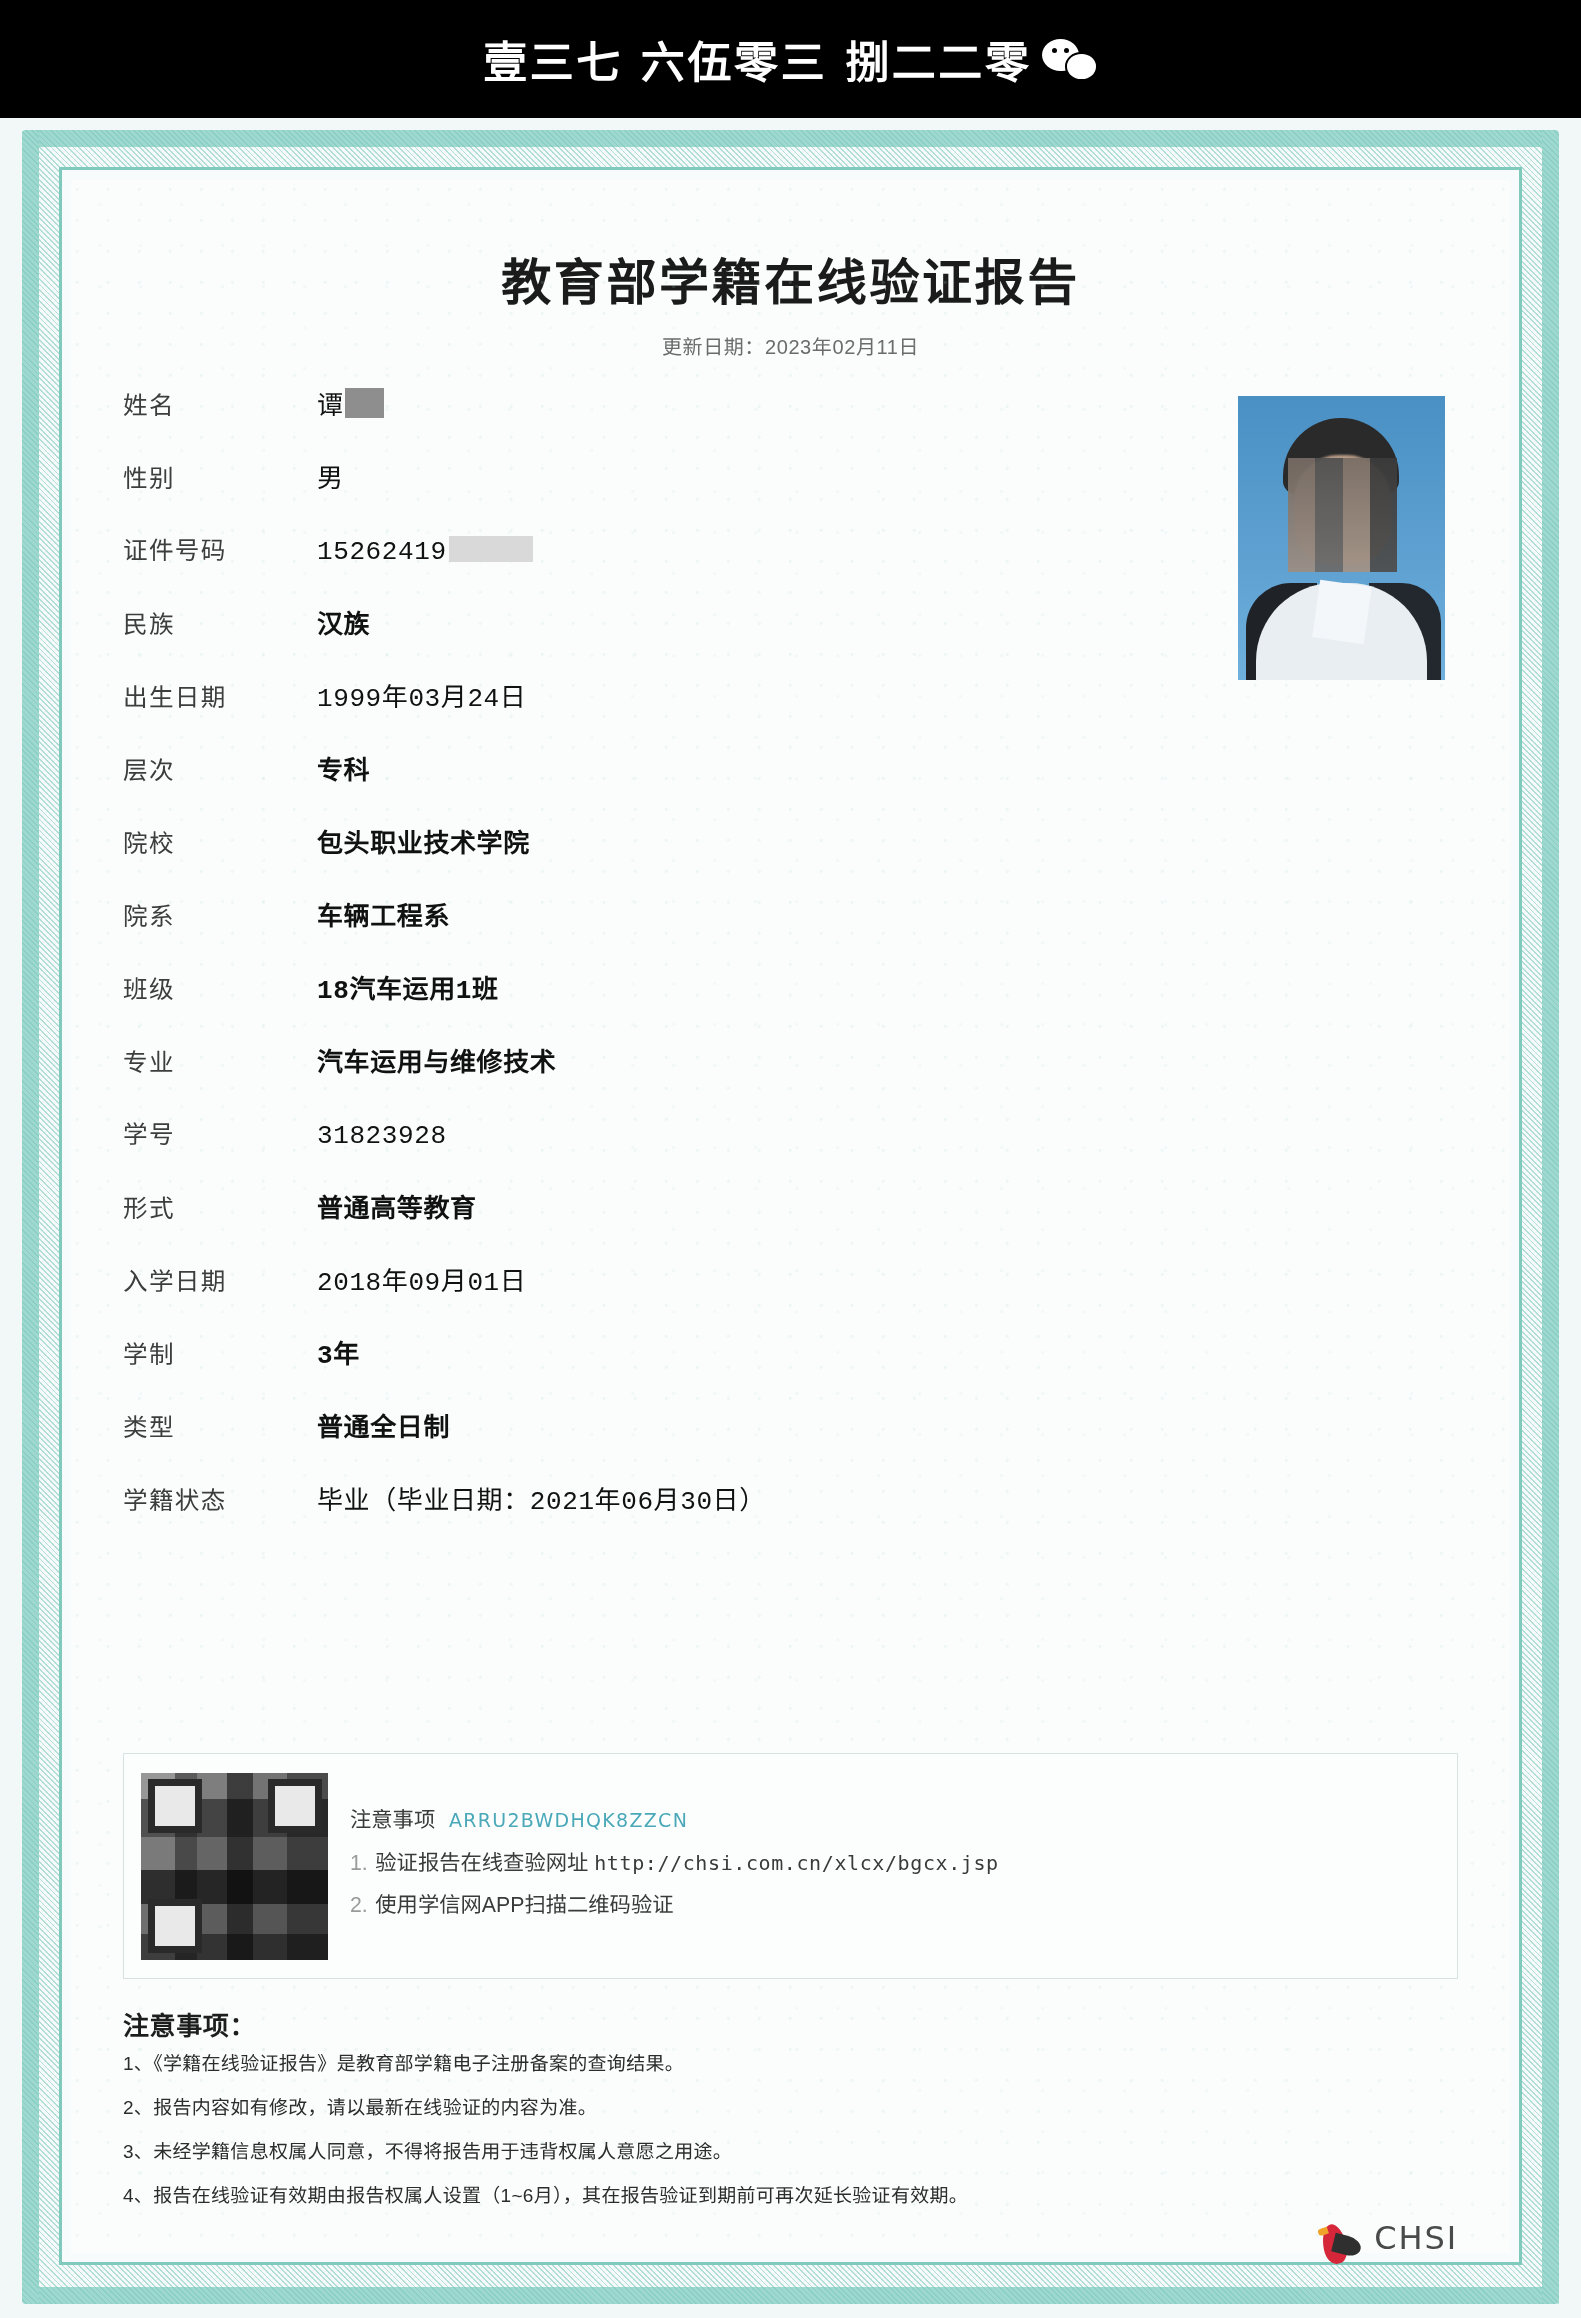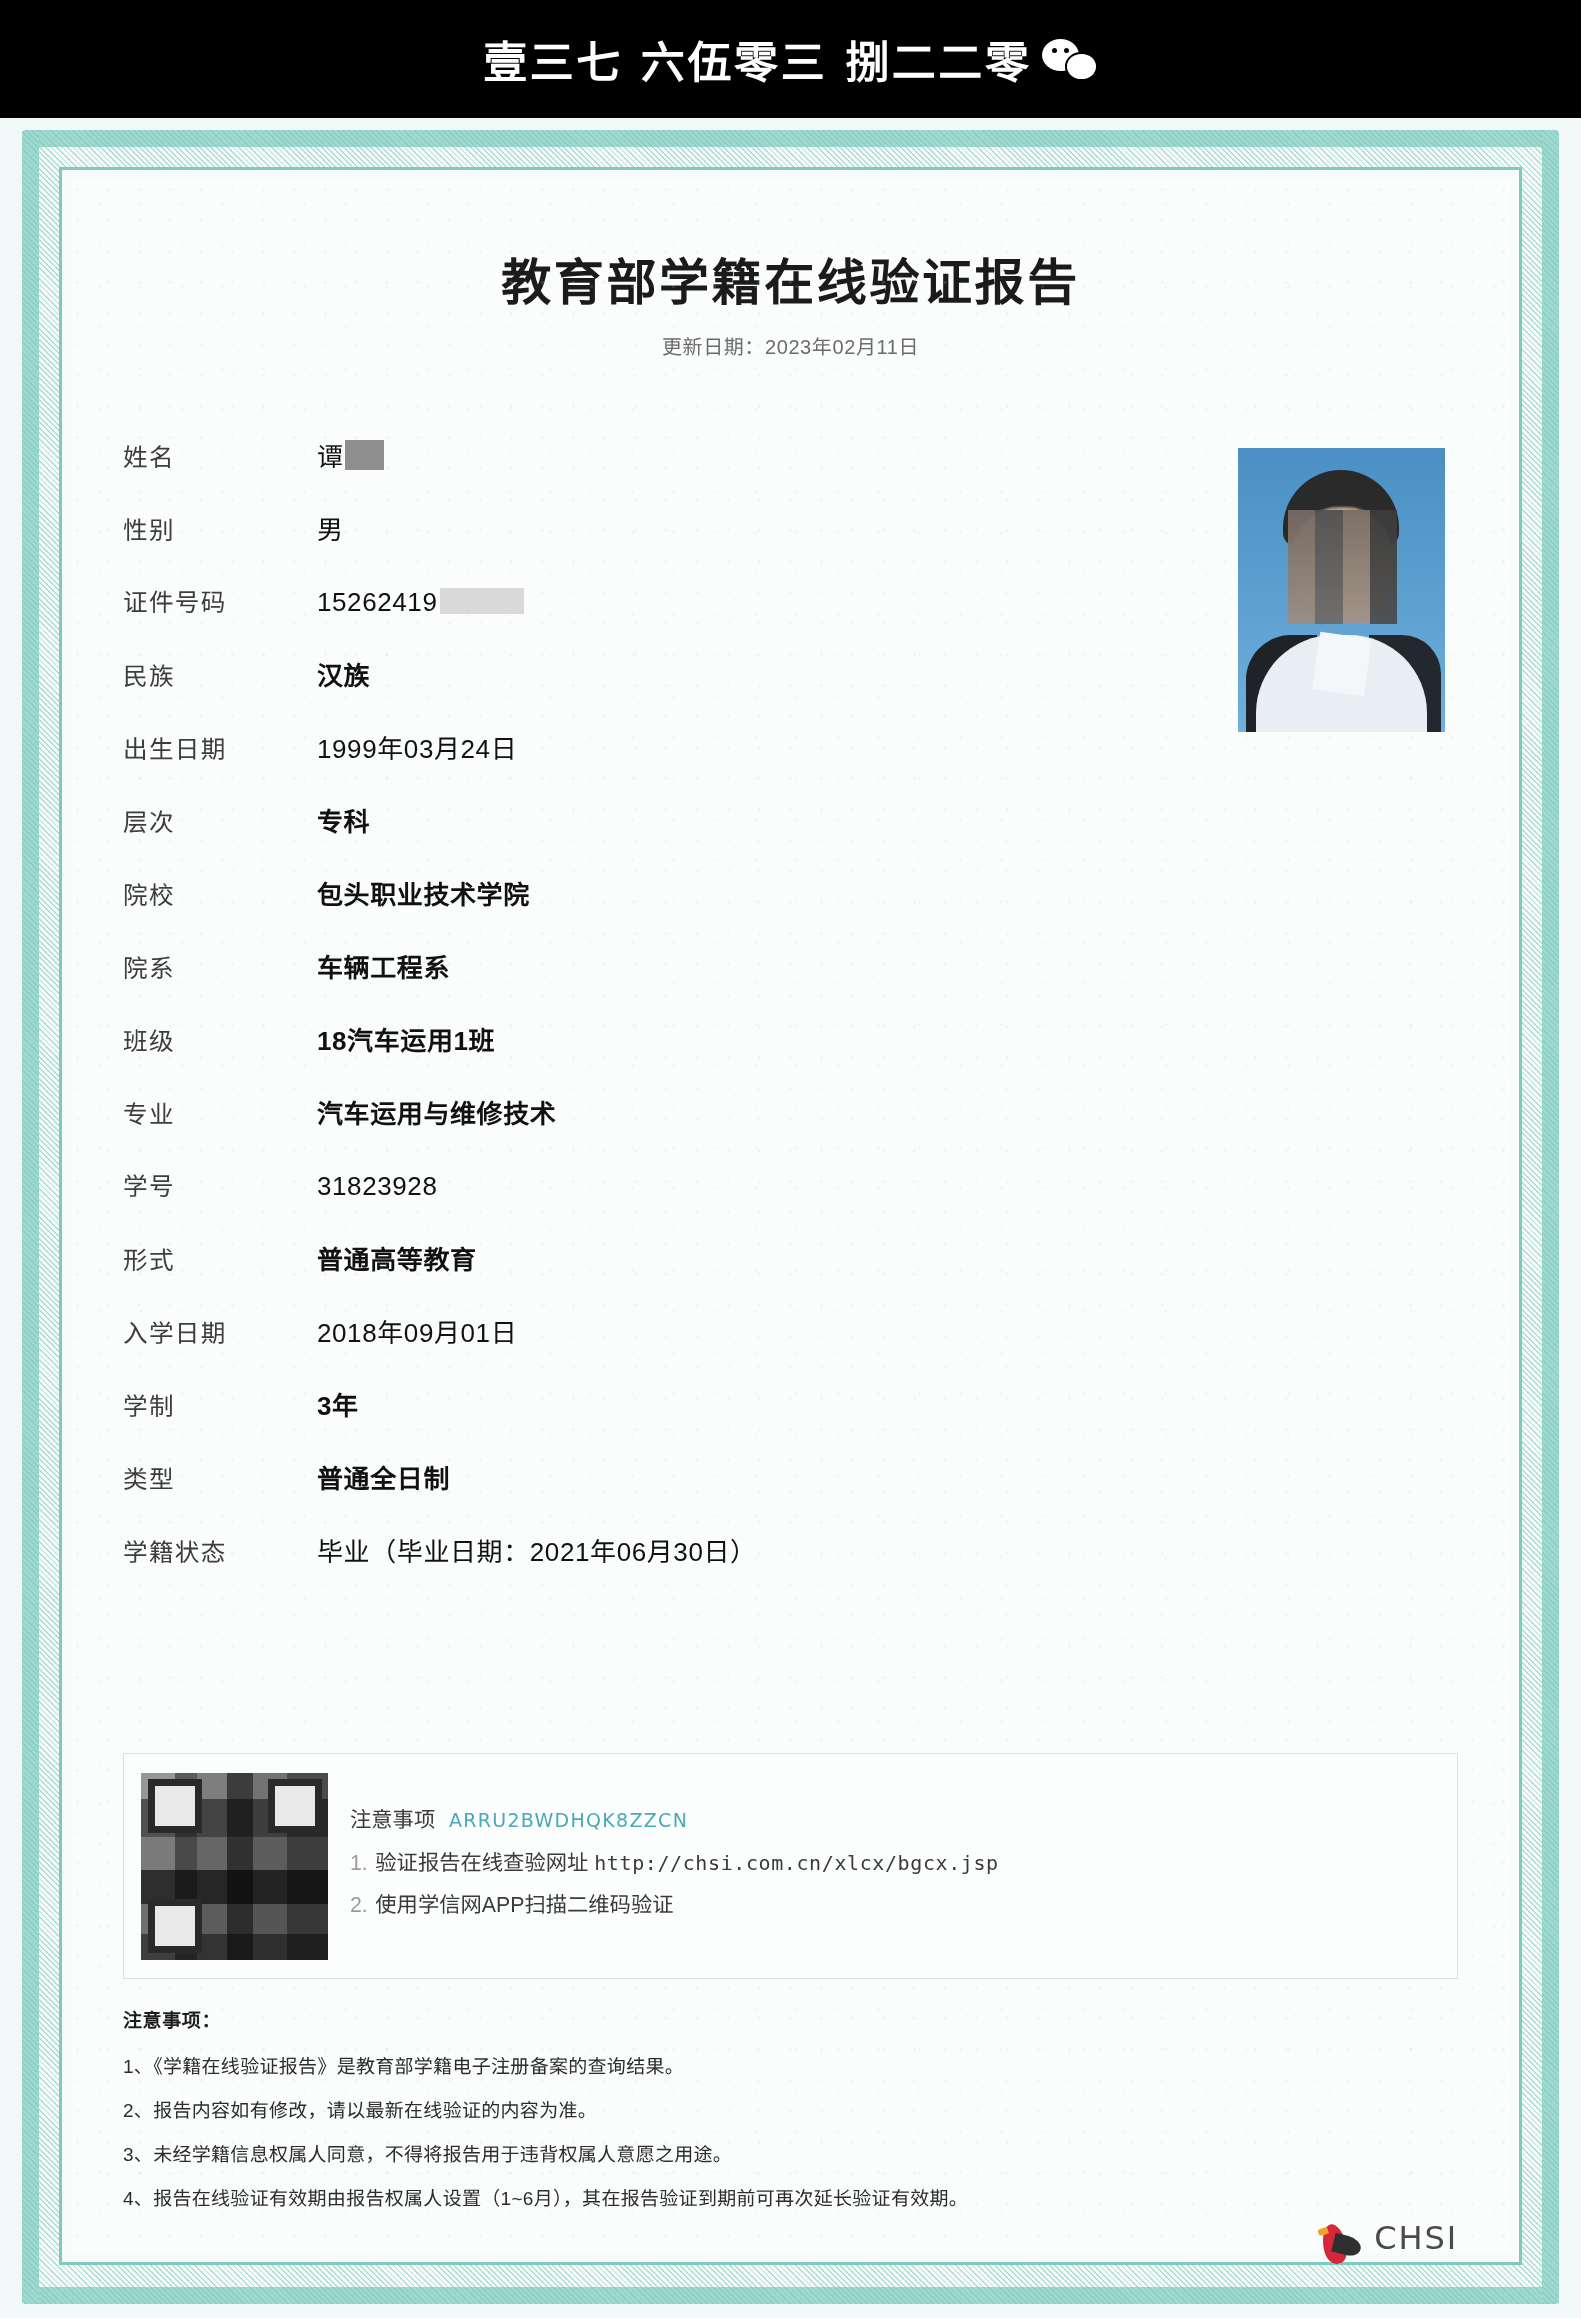--- a/index.html
+++ b/index.html
@@ -141,21 +141,22 @@
     text-align: center;
     font-size: 20px;
     color: #6b6b6b;
     margin-top: 17px;
     letter-spacing: 0.6px;
   }
 
   
   .body-row {
     position: relative;
-    margin-top: 76px;
+    margin-top: 24px;
+    font-family: Liberation Mono, monospace;
   }
   .fields {
     width: 970px;
   }
   .field {
     display: flex;
     align-items: baseline;
     height: 73px;
   }
   .field .label {
@@ -316,24 +317,24 @@
   }
 
   
   .notes {
     position: absolute;
     left: 123px;
     right: 123px;
     top: 1887px;
   }
   .notes-title {
-    font-size: 19px;
+    font-size: 26px;
     font-weight: bold;
     color: #1d1d1d;
-    margin-bottom: 19px;
+    margin-bottom: 6px;
     letter-spacing: 0.6px;
   }
   .note {
     font-size: 19px;
     color: #2c2c2c;
     margin-bottom: 17px;
     letter-spacing: 0.3px;
   }
 
   

